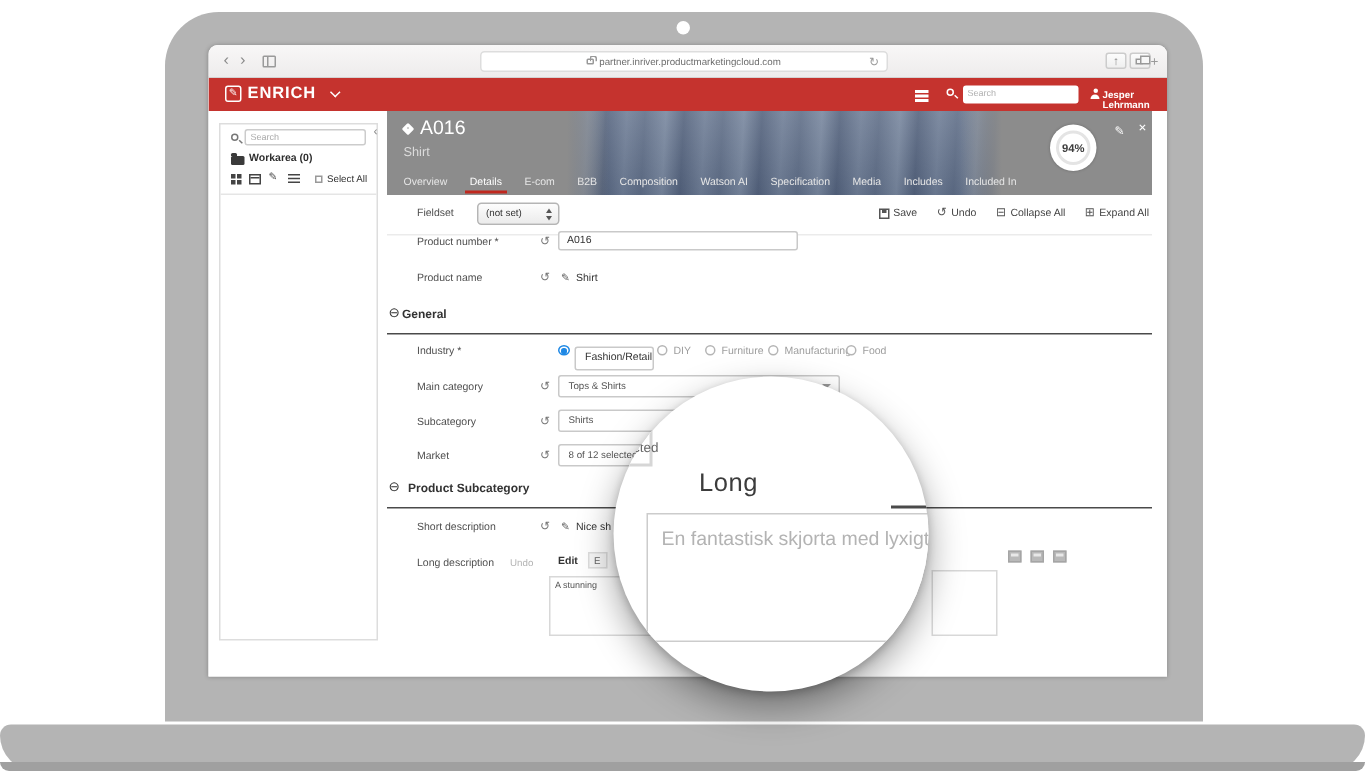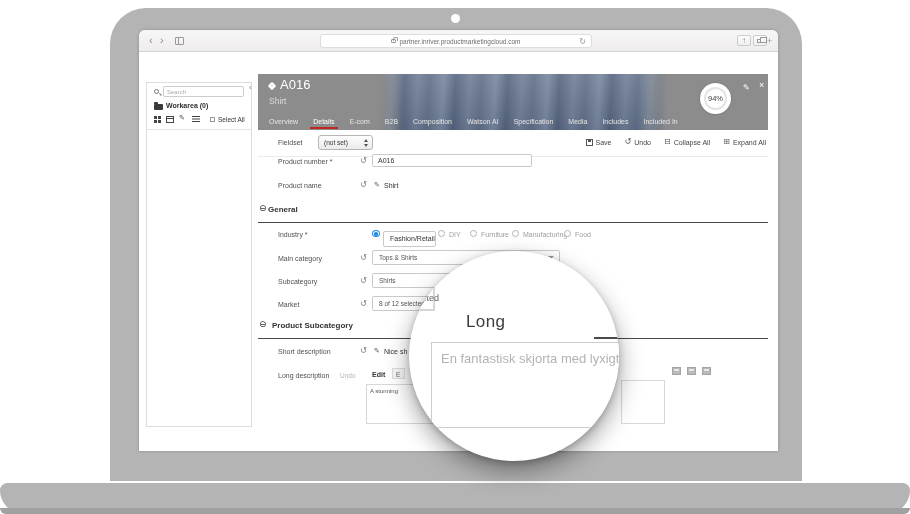--- a/index.html
+++ b/index.html
@@ -96,21 +96,21 @@
   .tag-icon:after { content:""; position:absolute; left:1.5px; top:1.5px; width:1.5px; height:1.5px; border-radius:50%; background:#8c8c8c; }
   .pcode { position:absolute; left:22px; top:3px; color:#fff; font-size:13px; font-weight:400; }
   .pname { position:absolute; left:11px; top:22px; color:#dcdcdc; font-size:8.5px; }
   .ptabs { position:absolute; left:10px; bottom:0; height:17px; display:flex; gap:13px; align-items:center; }
   .ptab { font-size:7px; color:#e6e6e6; padding:4px 1px; position:relative; white-space:nowrap; }
   .ptab.active { color:#fff; }
   .ptab.active:after { content:""; position:absolute; left:-2px; right:-2px; bottom:0; height:2px; background:#c0281f; }
   .badge { position:absolute; left:442px; top:9px; width:31px; height:31px; border-radius:50%;
       background:#fff; box-shadow:0 0 2px rgba(0,0,0,.25); }
   .badge-inner { position:absolute; left:4px; top:4px; width:23px; height:23px; border-radius:50%;
-      background:#fff; border:2px solid #e4e4e4; text-align:center; font-size:7.5px; font-weight:normal; color:#3e3e3e; line-height:19px; }
+      background:#fff; border:2px solid #e4e4e4; text-align:center; font-size:7.5px; font-weight:bold; color:#3e3e3e; line-height:19px; }
   .phead-pencil { position:absolute; left:485px; top:9px; color:#fff; font-size:8px; }
   .phead-close { position:absolute; left:501px; top:6px; color:#fff; font-size:9px; }
 
   
   .ftoolbar { position:absolute; left:119px; top:78px; width:510px; height:26px; }
   .flabel { position:absolute; left:20px; top:9px; font-size:7px; color:#4f4f4f; }
   .fselect { position:absolute; left:60px; top:5px; width:55px; height:15px; border:1px solid #b5b5b5; border-radius:3px;
       background:linear-gradient(#fdfdfd,#ebebeb); font-size:6.5px; color:#333; line-height:13px; padding-left:5px; }
   .stepper { position:absolute; right:3px; top:3px; width:5px; }
   .stepper i { display:block; width:0; height:0; border-left:2.5px solid transparent; border-right:2.5px solid transparent; }
@@ -190,20 +190,30 @@
         <span class="share-glyph">↑</span>
       </span>
       <span class="chromebtn" style="left:614px">
         <span class="tabs-glyph"></span>
       </span>
       <span class="newtab">+</span>
     </div>
 
     <div class="page">
 
+      <div class="appbar">
+        <span class="brand-icon">✎</span>
+        <span class="brand">ENRICH</span>
+        <span class="brand-chevron"></span>
+        <span class="hamburger"></span>
+        <span class="search-glyph"></span>
+        <input class="app-search" placeholder="Search" style="">
+        <span class="user-icon"></span>
+        <span class="user-name">Jesper Lehrmann</span>
+      </div>
 
       <div class="side">
         <span class="search-glyph"></span>
         <input class="side-search" placeholder="Search" style="">
         <span class="folder-icon"></span>
         <span class="workarea">Workarea (0)</span>
         <span class="grid-icon"></span>
         <span class="card-icon"></span>
         <span class="pencil-sm">✎</span>
         <span class="list-icon"></span>

